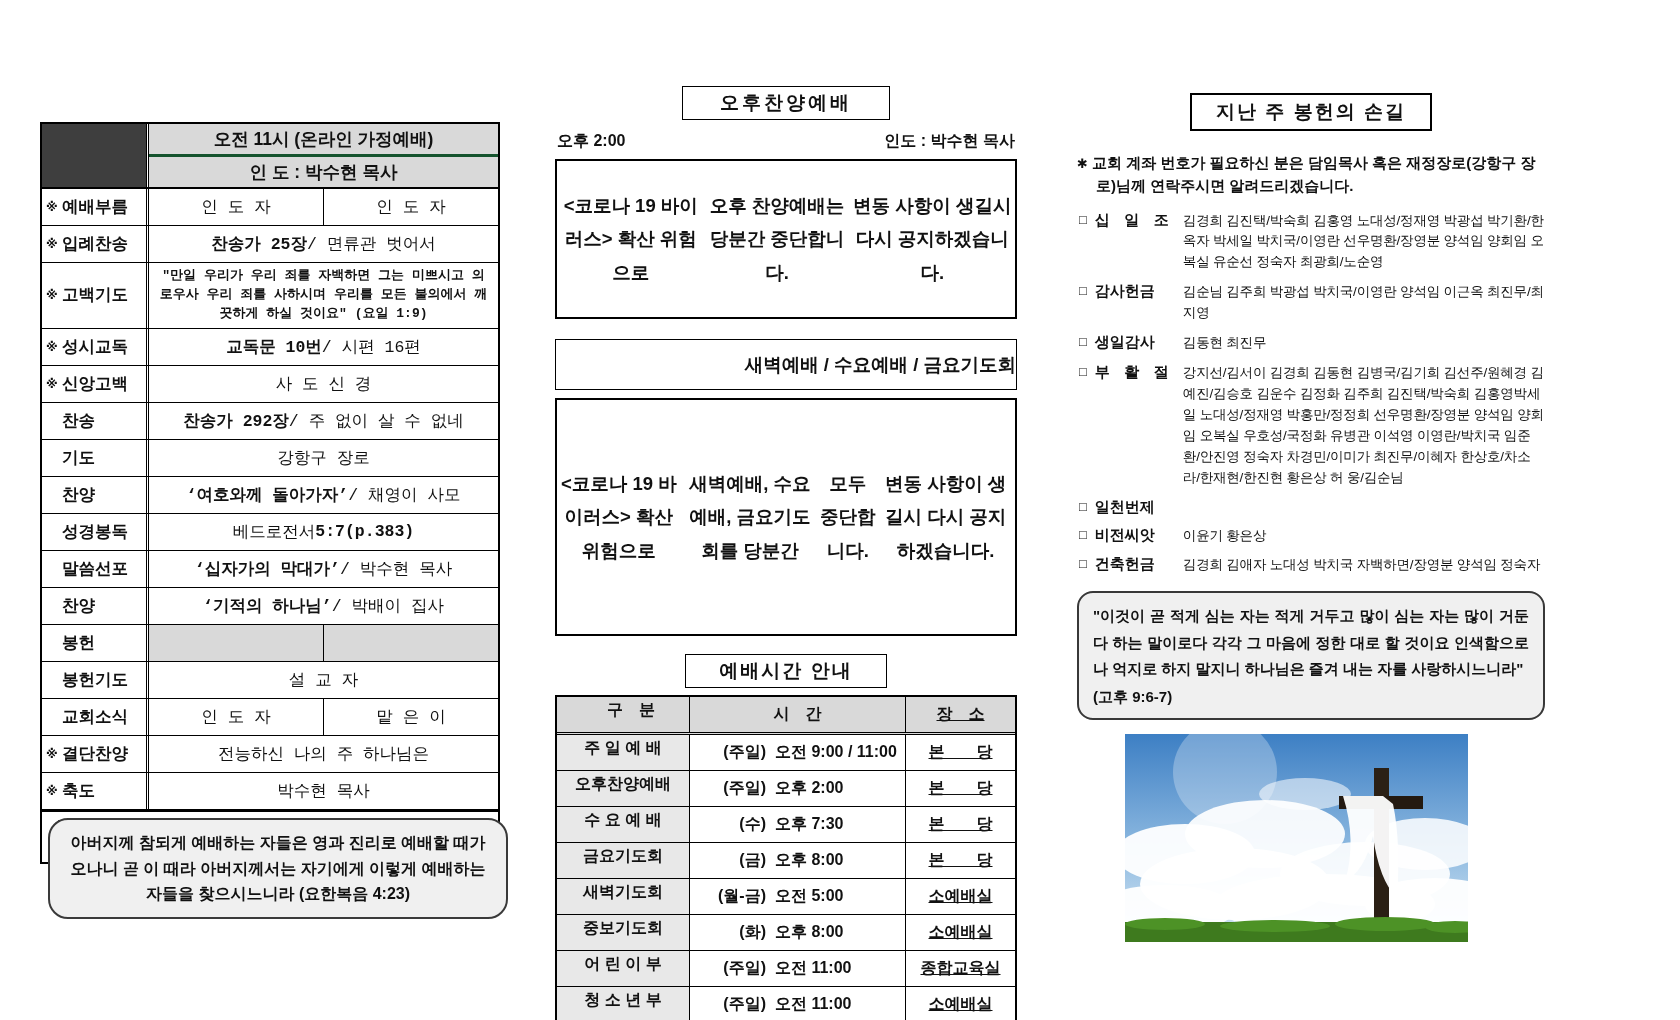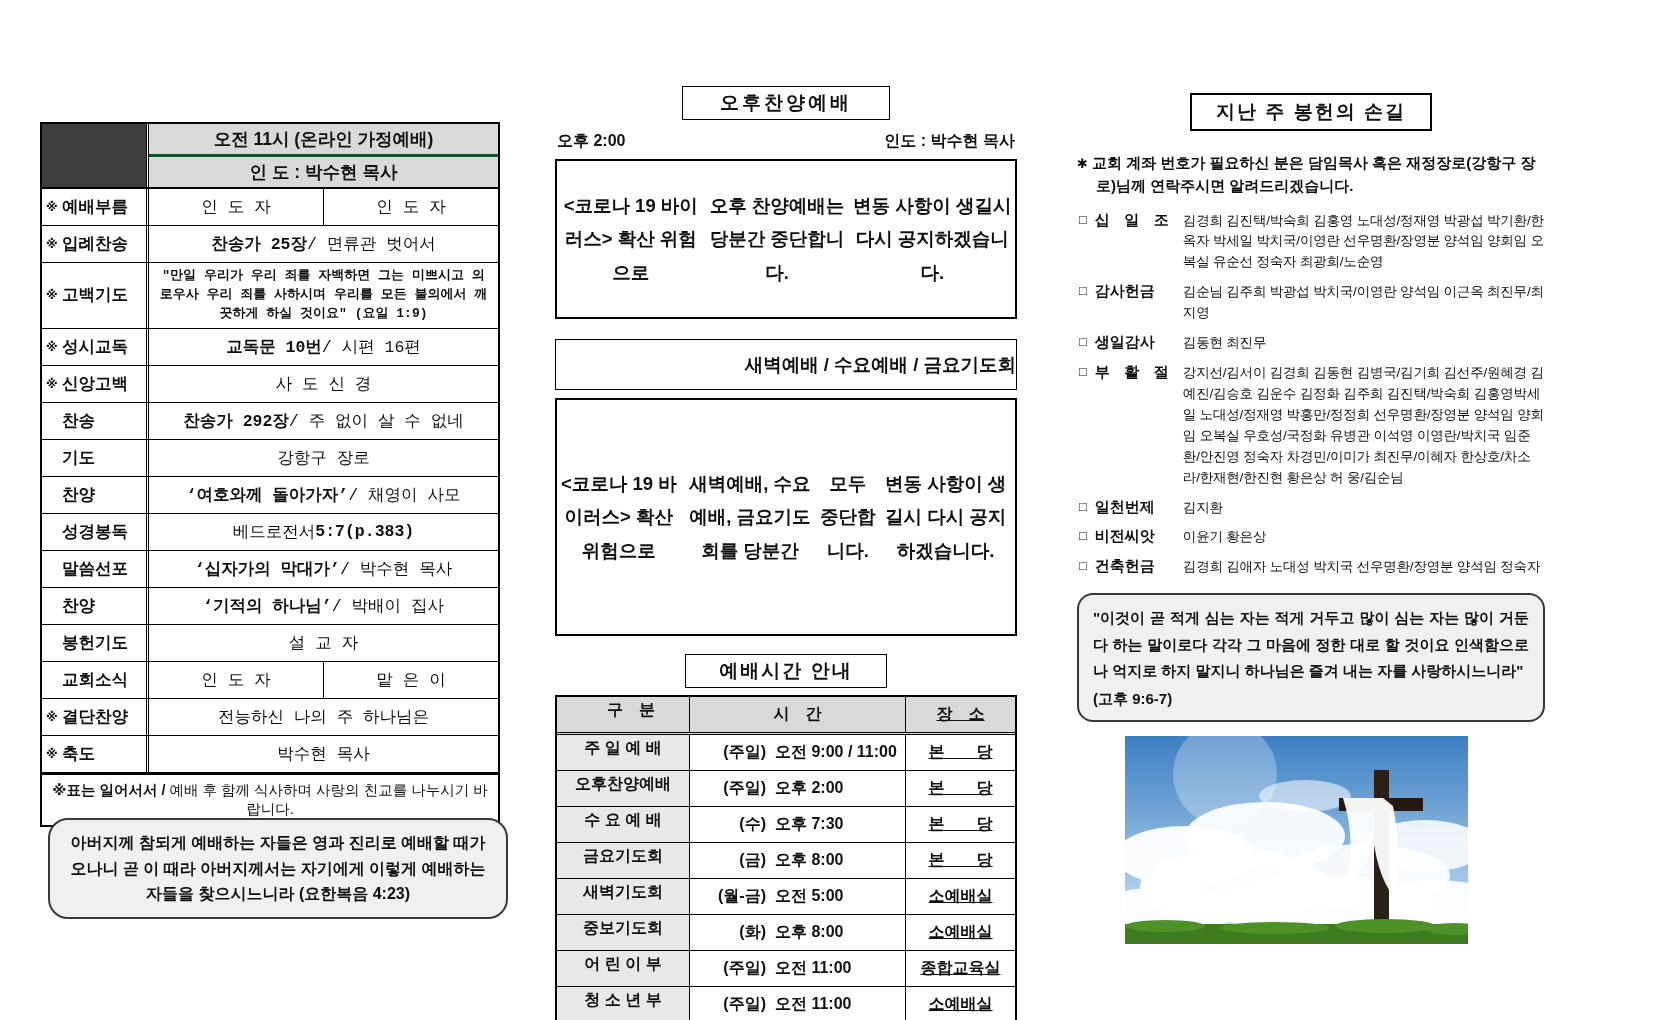--- a/index.html
+++ b/index.html
@@ -199,20 +199,30 @@
     <div class="tlabel">
         <span class="mark"></span>
         <span class="ltext">찬양</span>
       </div>
     <div class="tcontent">
         <span class="bold">‘기적의 하나님’</span>
         <span> / 박배이 집사</span>
       </div>
   </div>
 
+  <div class="trow">
+    <div class="tlabel">
+        <span class="mark"></span>
+        <span class="ltext">봉헌</span>
+      </div>
+    <div class="tcontent split gray">
+        <div class="half"></div>
+        <div class="half"></div>
+      </div>
+  </div>
 
   <div class="trow">
     <div class="tlabel">
         <span class="mark"></span>
         <span class="ltext">봉헌기도</span>
       </div>
     <div class="tcontent">
         <span>설 교 자</span>
       </div>
   </div>
@@ -386,31 +396,30 @@
       <span class="onames">김동현 최진무</span>
     </div>
     <div class="offer-item">
       <span class="obox">□</span>
       <span class="olabel">부 활 절</span>
       <span class="onames">강지선/김서이 김경희 김동현 김병국/김기희 김선주/원혜경 김예진/김승호 김운수 김정화 김주희 김진택/박숙희 김홍영박세일 노대성/정재영 박홍만/정정희 선우명환/장영분 양석임 양회임 오복실 우호성/국정화 유병관 이석영 이영란/박치국 임준환/안진영 정숙자 차경민/이미가 최진무/이혜자 한상호/차소라/한재현/한진현 황은상 허  웅/김순님</span>
     </div>
     <div class="offer-item">
       <span class="obox">□</span>
       <span class="olabel">일천번제</span>
-      <span class="onames">김지환</span>
     </div>
     <div class="offer-item">
       <span class="obox">□</span>
       <span class="olabel">비전씨앗</span>
       <span class="onames">이윤기 황은상</span>
     </div>
     <div class="offer-item">
       <span class="obox">□</span>
       <span class="olabel">건축헌금</span>
-      <span class="onames">김경희 김애자 노대성 박치국 선우명환/장영분 양석임 정숙자</span>
+      <span class="onames">김경희 김애자 노대성 박치국 자백하면/장영분 양석임 정숙자</span>
     </div>
   </div>
 
   <div class="quote-box">
     <div class="qtext">"이것이 곧 적게 심는 자는 적게 거두고 많이 심는 자는 많이 거둔다 하는 말이로다 각각 그 마음에 정한 대로 할 것이요 인색함으로나 억지로 하지 말지니 하나님은 즐겨 내는 자를 사랑하시느니라"</div>
     <div class="qref">(고후 9:6-7)</div>
   </div>
 
   <svg class="photo" viewBox="0 0 343 208" xmlns="http://www.w3.org/2000/svg">
     <defs>

